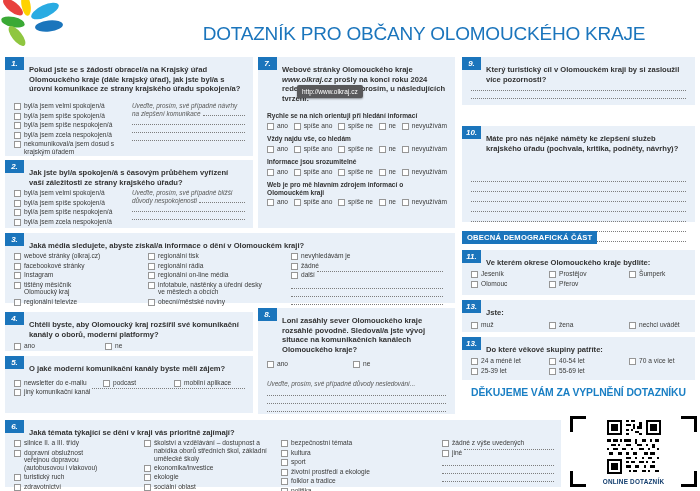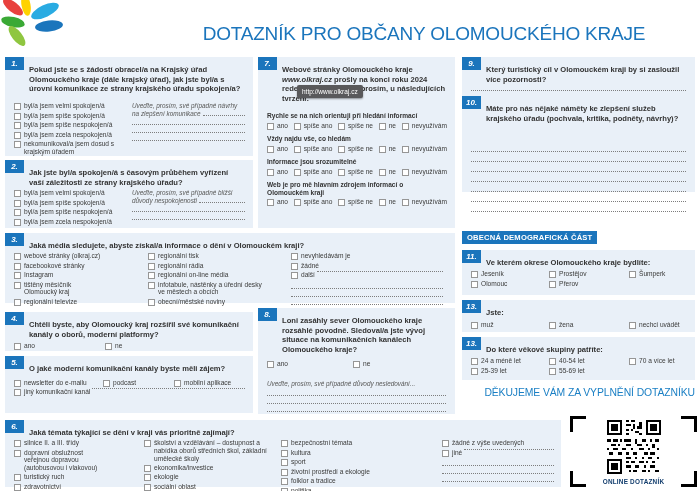--- a/index.html
+++ b/index.html
@@ -23,22 +23,22 @@
   .hintrow{display:flex;font-style:italic;font-size:6.4px;color:#565655;}
   .dline{border-bottom:1px dotted #7d7d7d;height:7px;}
   .dotfill{flex:1 1 auto;border-bottom:1px dotted #7d7d7d;margin:0 0 1px 2px;}
   .stmt{font-weight:bold;font-size:6.6px;line-height:1.2;margin:5px 9px 2px 9px;color:#333;}
   .scale{display:flex;justify-content:space-between;padding:0 8px 0 9px;}
   .scale .opt{margin-bottom:0;}
   .inrow{display:flex;padding-left:9px;}
   
   .demo-banner{position:absolute;left:462px;top:231px;height:13px;background:#1b75bc;color:#fff;
                font-weight:bold;font-size:7.6px;display:flex;align-items:center;padding:0 5px;letter-spacing:0.2px;}
-  .thanks{position:absolute;left:462px;top:387px;width:233px;text-align:right;color:#1a7fc4;
-          font-weight:normal;font-size:10.4px;letter-spacing:-0.1px;}
+  .thanks{position:absolute;left:462px;top:387px;width:233px;text-align:center;color:#1a7fc4;
+          font-weight:bold;font-size:10.4px;letter-spacing:-0.1px;}
   
   .tooltip{position:absolute;left:297px;top:85px;height:13px;background:#59595b;border-radius:2px;
            color:#fff;font-size:6.5px;display:flex;align-items:center;padding:0 5px;
            box-shadow:0 1px 2px rgba(0,0,0,0.4);z-index:9;}
   
   .qr-frame{position:absolute;left:570px;top:416px;width:127px;height:71px;background:#fff;}
   .qr-corner{position:absolute;width:13px;height:13px;}
   .qr-tl{left:0;top:0;border-left:3px solid #000;border-top:3px solid #000;}
   .qr-tr{right:0;top:0;border-right:3px solid #000;border-top:3px solid #000;}
   .qr-bl{left:0;bottom:0;border-left:3px solid #000;border-bottom:3px solid #000;}
@@ -49,21 +49,21 @@
   
   .c-q1{left:5px;top:57px;width:248px;height:99px;}
   .c-q2{left:5px;top:160px;width:248px;height:68px;}
   .c-q3{left:5px;top:233px;width:450px;height:70px;}
   .c-q4{left:5px;top:312px;width:248px;height:39px;}
   .c-q5{left:5px;top:356px;width:248px;height:57px;}
   .c-q6{left:5px;top:420px;width:556px;height:67px;}
   .c-q7{left:258px;top:57px;width:197px;height:171px;}
   .c-q8{left:258px;top:308px;width:197px;height:106px;}
   .c-q9{left:462px;top:57px;width:233px;height:48px;}
-  .c-q10{left:462px;top:96px;width:233px;height:96px;}
+  .c-q10{left:462px;top:126px;width:233px;height:96px;}
   .c-q11{left:462px;top:250px;width:233px;height:45px;}
   .c-q12{left:462px;top:300px;width:233px;height:32px;}
   .c-q13{left:462px;top:337px;width:233px;height:43px;}
 </style>
 </head>
 <body>
 
 <div id="page">
 
   <svg style="position:absolute;left:0;top:0;" width="66" height="48" viewBox="0 0 66 48">

